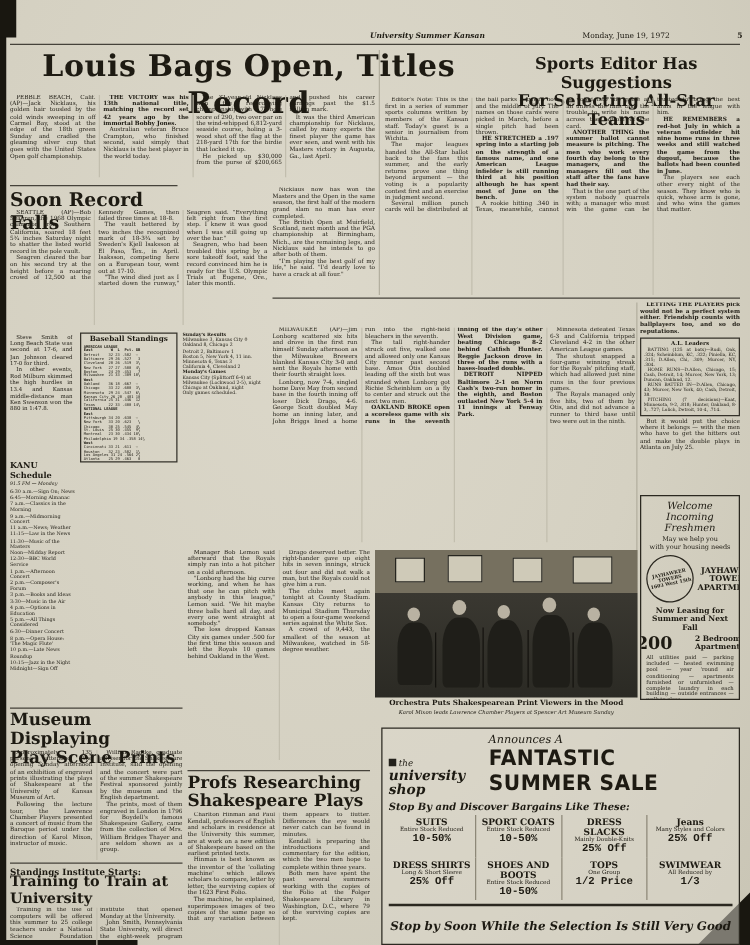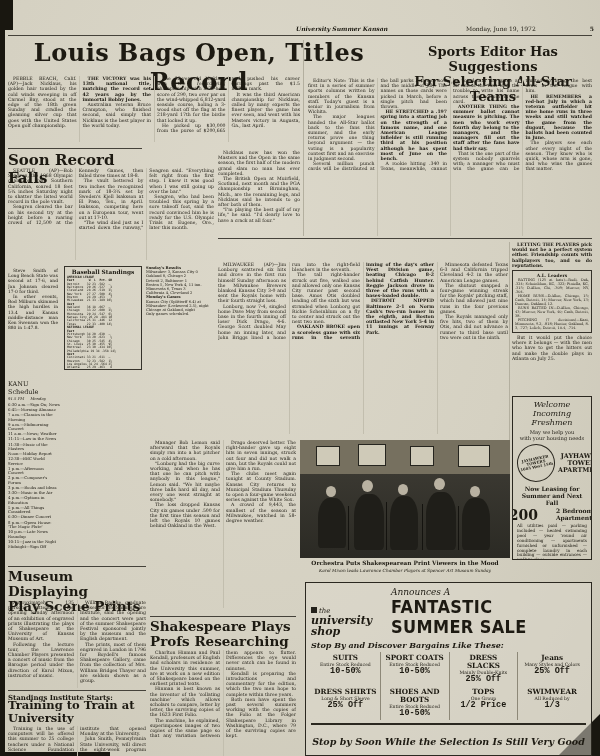--- a/index.html
+++ b/index.html
@@ -64,21 +64,21 @@
   .cellnote{font-size:4.6px;line-height:5.2px;}
   .celldeal{font-size:8.5px;font-weight:bold;line-height:9px;font-family:Liberation Mono, monospace;}
   .banner{border-top:2px solid #2b2820;border-bottom:2px solid #2b2820;font-size:9.5px;
           font-weight:bold;font-style:italic;text-align:center;padding:11px 0;margin-top:3px;}
   .adnote{font-size:4.5px;text-align:center;margin-top:2px;}
   .adbottom{display:flex;align-items:center;gap:8px;margin-top:2px;}
   .icon-sq{display:inline-block;width:6px;height:6px;background:#23211b;margin-right:2px;}
   .mast{font-size:6px;}
   .standtitle{font-size:5.8px;font-weight:bold;text-align:center;line-height:7px;}
   .ltitle{font-size:4.4px;font-weight:bold;text-align:center;line-height:5px;}
-  .kanuhead{font-size:6.5px;font-weight:normal;margin-top:12px;}
+  .kanuhead{font-size:6.5px;font-weight:bold;}
   .kanusub{font-size:3.8px;font-style:italic;margin-bottom:2px;}
   .edge{background:#191710;}
 </style>
 </head>
 <body>
 
 <div class="page">
 
   <div class="abs edge" style="left:0;top:0;width:5px;height:756px;"></div>
   <div class="abs edge" style="left:0;top:0;width:13px;height:30px;"></div>
@@ -281,21 +281,21 @@
         <span>JAYHAWKER</span>
         <span>TOWERS</span>
         <span>1603 West 15th</span>
       </div>
       <div>
         <div class="w-name">JAYHAWKER TOWERS</div>
         <div class="w-name">APARTMENTS</div>
       </div>
     </div>
     <div class="w-lease">Now Leasing for Summer and Next Fall</div>
-    <div style="display:flex;justify-content:center;gap:18px;margin-top:2px;">
+    <div style="display:flex;align-items:center;justify-content:center;gap:18px;margin-top:2px;">
       <span class="w-200">200</span>
       <span class="w-2bed" style="width:40px;">2 Bedroom Apartments</span>
     </div>
     <div class="w-det">All utilities paid — parking included — heated swimming pool — year 'round air conditioning — apartments furnished or unfurnished — complete laundry in each building — outside entrances — walk to class.</div>
 
   </div>
 
   <div class="abs h-two toprule" style="left:8px;top:566px;width:138px;">
     <div>Museum Displaying</div>
     <div>Play Scene Prints</div>
@@ -308,22 +308,22 @@
     </div>
 
   <div class="abs kick toprule" style="left:8px;top:690px;width:138px;">Standings Institute Starts:</div>
   <div class="abs hl" style="left:8px;top:699px;width:138px;font-size:11.5px;line-height:12.5px;">Training to Train at University</div>
   <div class="abs bodytxt cols2 clip" style="left:8px;top:726px;width:138px;height:30px;">
       <div class="p">Training in the use of computers will be offered this summer to 25 college teachers under a National Science Foundation institute that opened Monday at the University.</div>
       <div class="p">John Smith, Pennsylvania State University, will direct the eight-week program with Prof. Louis Horowitz of the KU computation center.</div>
     </div>
 
   <div class="abs h-two toprule" style="left:150px;top:616px;width:146px;">
+    <div>Profs Researching</div>
     <div>Shakespeare Plays</div>
-    <div>Profs Researching</div>
   </div>
   <div class="abs bodytxt cols2 clip" style="left:150px;top:650px;width:146px;height:106px;">
       <div class="p">Charlton Hinman and Paul Kendall, professors of English and scholars in residence at the University this summer, are at work on a new edition of Shakespeare based on the earliest printed texts.</div>
       <div class="p">Hinman is best known as the inventor of the 'collating machine' which allows scholars to compare, letter by letter, the surviving copies of the 1623 First Folio.</div>
       <div class="p">The machine, he explained, superimposes images of two copies of the same page so that any variation between them appears to flutter. Differences the eye would never catch can be found in minutes.</div>
       <div class="p">Kendall is preparing the introductions and commentary for the edition, which the two men hope to complete within three years.</div>
       <div class="p">Both men have spent the past several summers working with the copies of the Folio at the Folger Shakespeare Library in Washington, D.C., where 79 of the surviving copies are kept.</div>
     </div>
 
   <div class="abs ad clip" style="left:305px;top:582px;width:287px;height:174px;box-sizing:border-box;">

